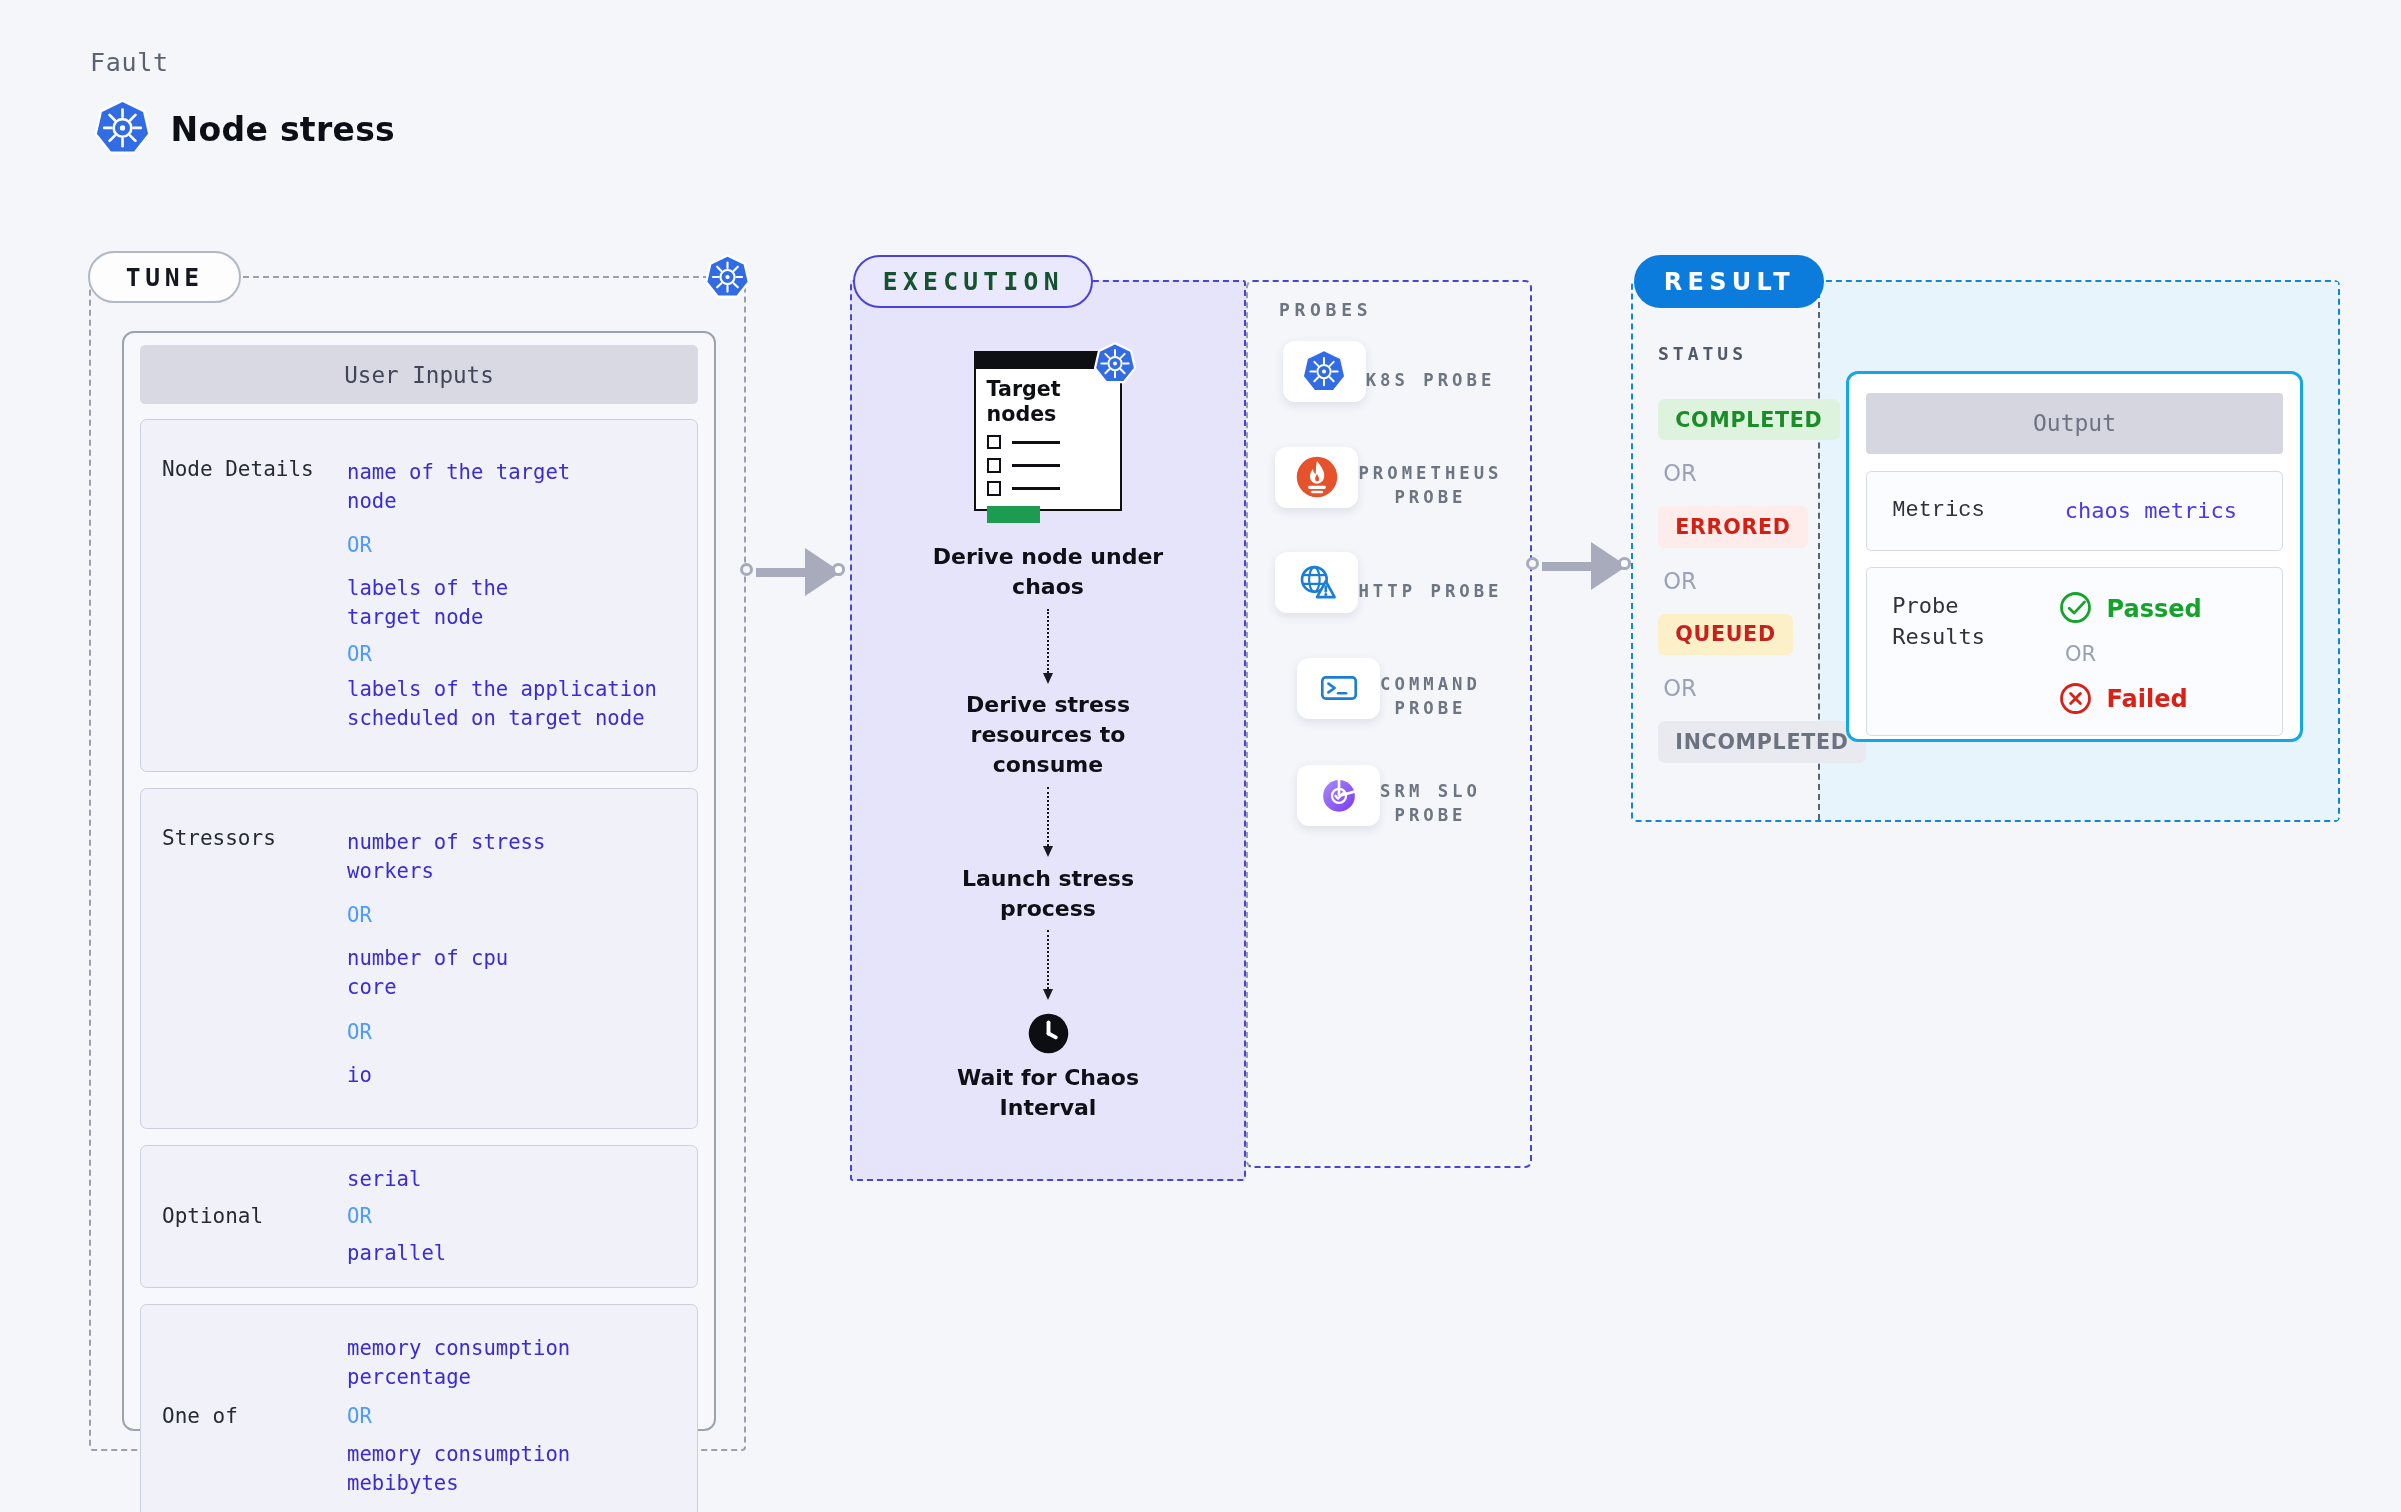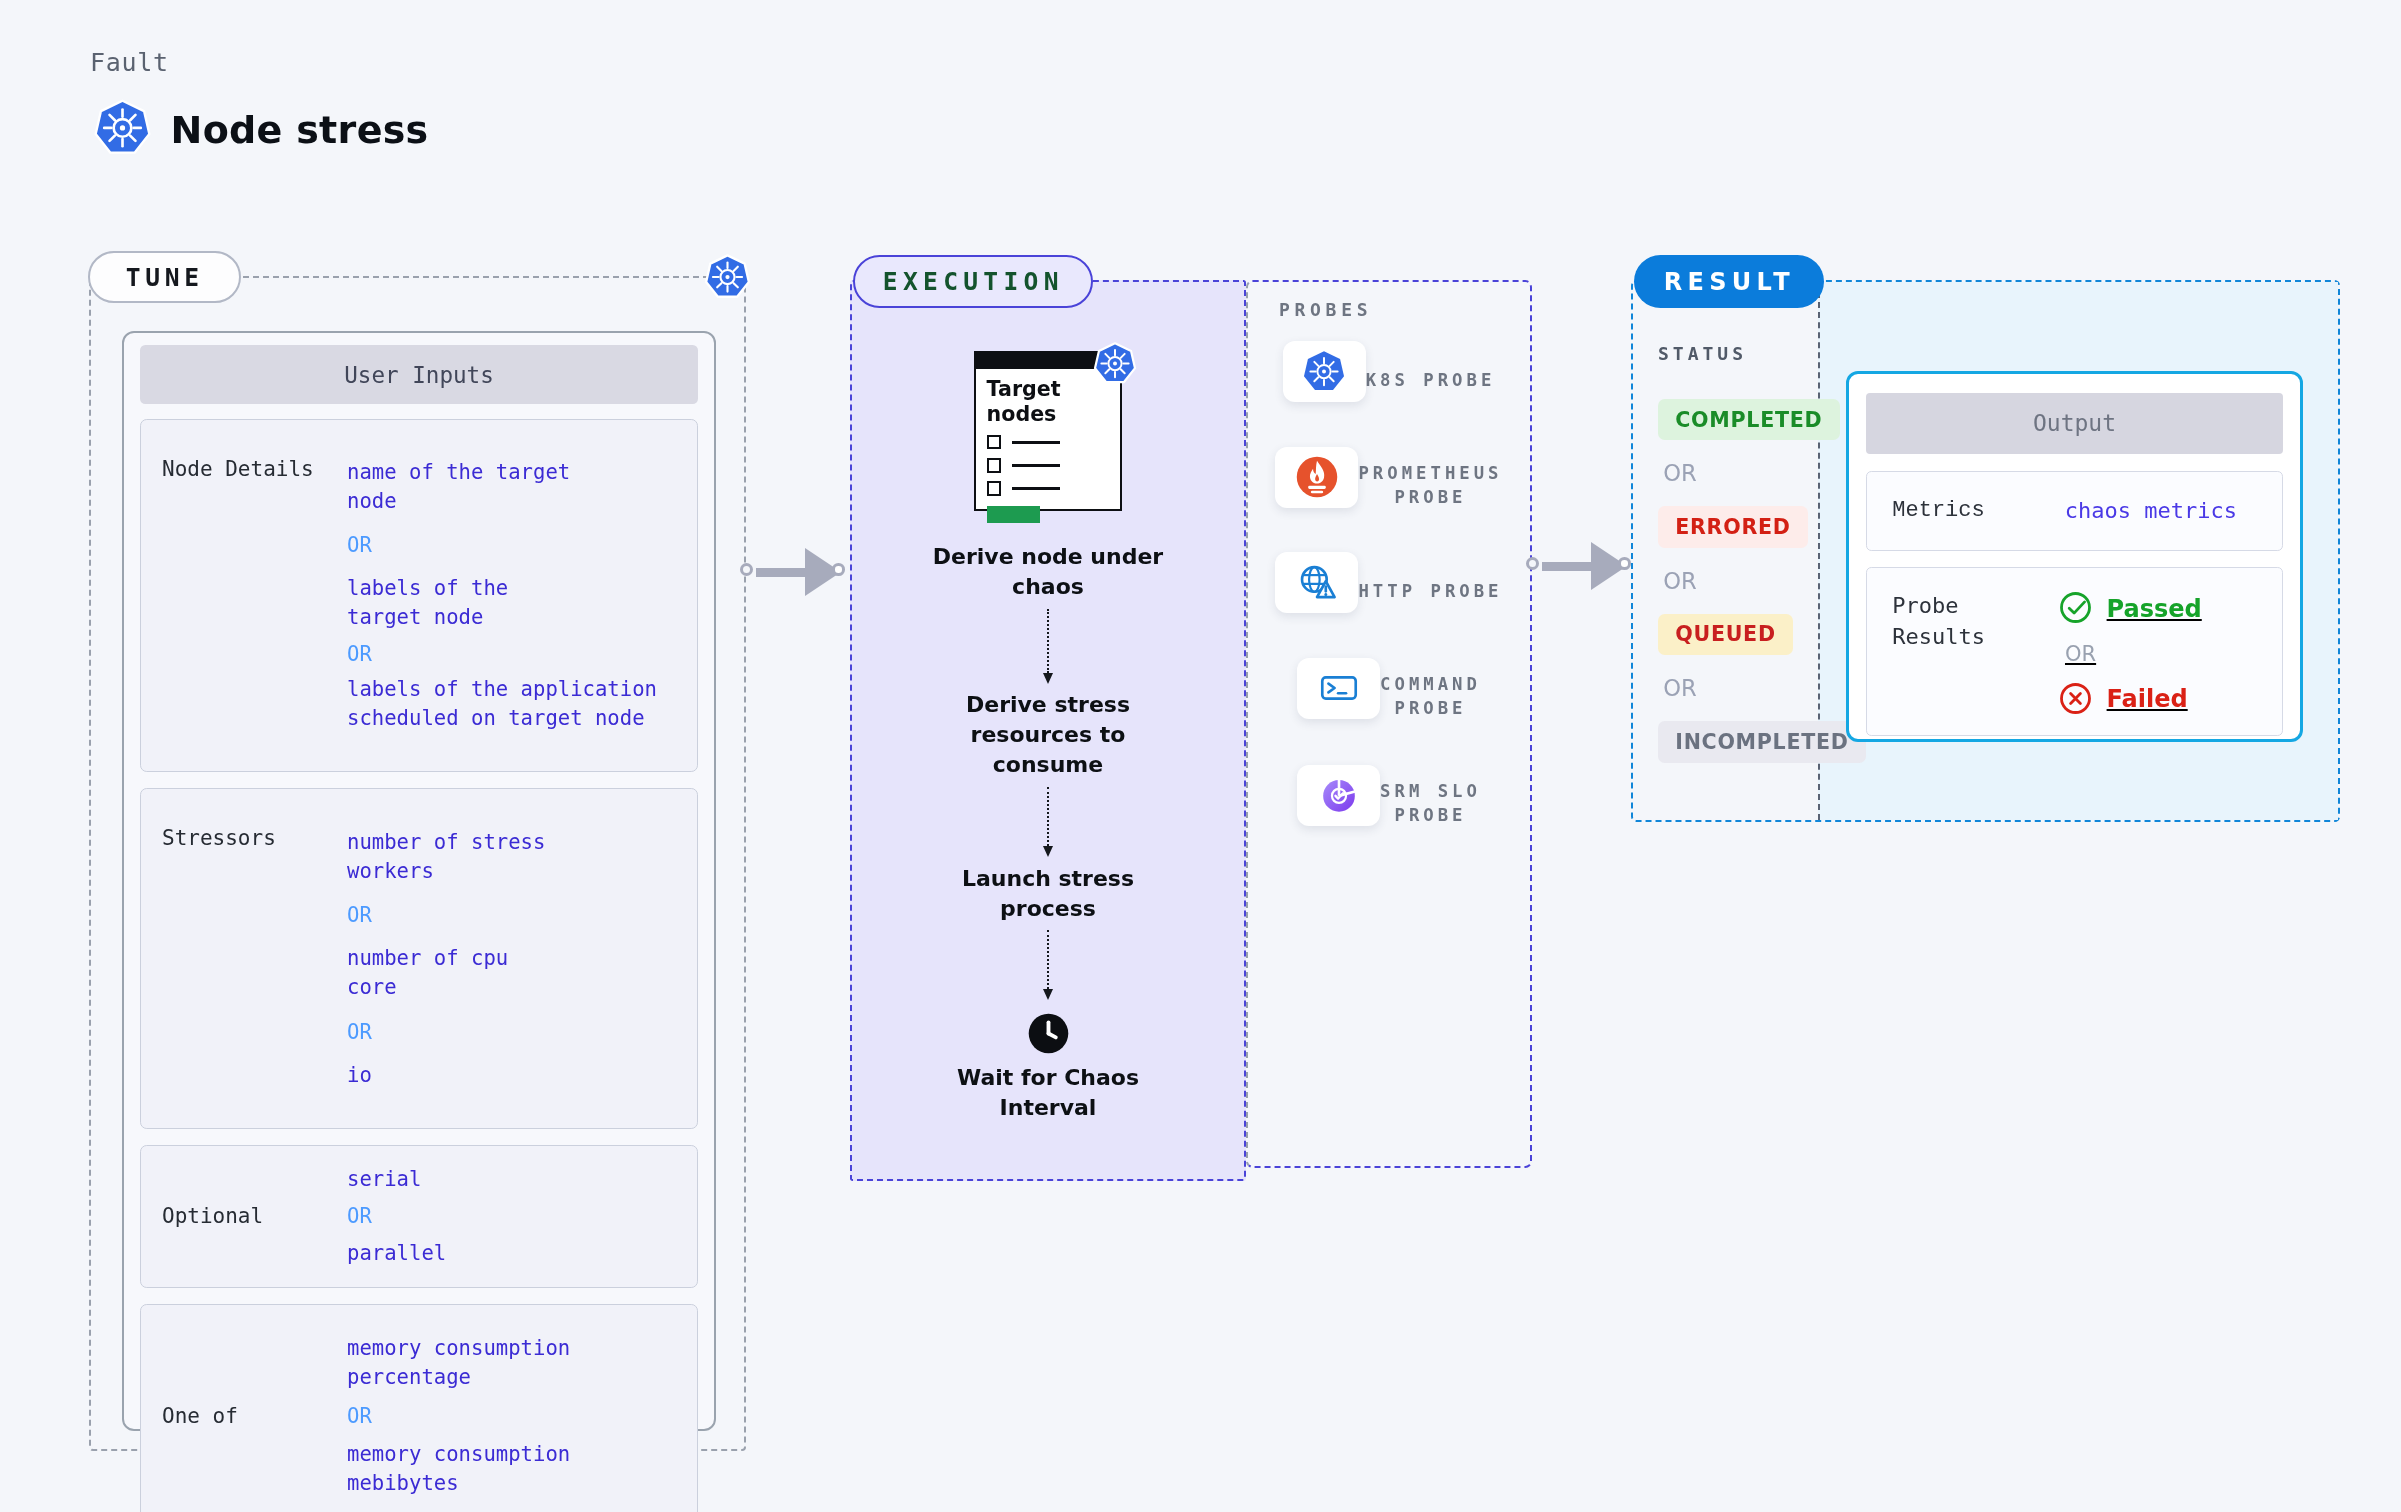--- a/index.html
+++ b/index.html
@@ -7,21 +7,21 @@
   body { font-family:"DejaVu Sans", "Liberation Sans", sans-serif; }
   .canvas { position:relative; width:2401px; height:1512px; background:#f4f6fa; overflow:hidden; }
 
   .mono { font-family:"DejaVu Sans Mono", "Liberation Mono", monospace; }
   .pre { white-space:pre-line; }
 
   
   .fault-label { position:absolute; left:90px; top:48px; font-family:"DejaVu Sans Mono",monospace; font-size:25px; color:#5a6270; letter-spacing:0.7px; }
   .title-row { position:absolute; left:93px; top:99px; display:flex; align-items:center; gap:18.6px; }
   .title-row svg { width:59px; height:59px; }
-  .page-title { font-size:38px; font-weight:bold; color:#0c1016; letter-spacing:0.3px; }
+  .page-title { font-size:33px; font-weight:bold; color:#0c1016; letter-spacing:0.3px; }
 
   
   .pill { position:absolute; display:flex; align-items:center; justify-content:center; border-radius:32px; font-weight:bold; z-index:6; }
   .pill-tune { left:-2.7px; top:-27px; width:153px; height:52px; background:#fdfdfe; border:2.7px solid #b2b8c6; color:#15181e; font-family:"DejaVu Sans Mono",monospace; font-size:24.6px; letter-spacing:4.7px; }
   .pill-exec { left:1.3px; top:-27px; width:240px; height:53px; background:#e9e8fd; border:2.7px solid #4a43d8; color:#14532d; font-family:"DejaVu Sans Mono",monospace; font-size:24.6px; letter-spacing:5.3px; }
   .pill-result { left:1.3px; top:-27px; width:190px; height:53px; background:#0b7cdb; border:none; color:#ffffff; font-size:24px; letter-spacing:5.3px; }
 
   
   .tune-box { position:absolute; left:89px; top:276px; width:657px; height:1175px; border:2px dashed #9aa1ad; border-radius:4px; }
   .tune-k8s { position:absolute; right:-6.7px; top:-24px; width:47px; height:47px; z-index:6; }
@@ -82,21 +82,21 @@
   .b-incompleted { color:#6b7280; background:#e9e9f0; }
   .status-or { font-size:22.6px; color:#9ba2b5; margin:20px 0 20px 5.3px; }
 
   .output-card { position:absolute; left:213px; top:89px; width:457px; height:371px; background:#ffffff; border:3.3px solid #14a7e3; border-radius:12px; padding:18.6px 17.3px; z-index:2; }
   .output-header { height:61px; background:#d6d6e0; border-radius:4px; display:flex; align-items:center; justify-content:center; font-family:"DejaVu Sans Mono",monospace; font-size:23px; color:#6e7482; margin-bottom:17.3px; }
   .metrics-row { border:1.3px solid #d6dae6; border-radius:5.3px; background:#fbfcff; height:80px; display:flex; align-items:center; padding-left:25px; }
   .metrics-label { font-family:Liberation Mono, monospace; font-size:22px; color:#2d323b; }
   .metrics-value { font-family:"DejaVu Sans Mono",monospace; font-size:22px; color:#4a39e6; margin-left:80px; }
   .proberes-row { margin-top:16px; border:1.3px solid #d6dae6; border-radius:5.3px; background:#fbfcff; height:169px; display:flex; padding:22.6px 0 0 25px; }
   .proberes-label { font-family:"DejaVu Sans Mono",monospace; font-size:22px; line-height:31px; color:#2d323b; white-space:pre-line; width:146px; }
-  .proberes-col { margin-left:20px;text-decoration:underline; }
+  .proberes-col { margin-left:20px; }
   .res-line { display:flex; align-items:center; gap:13.3px; }
   .res-line svg { width:35px; height:35px; }
   .passed-text { font-size:24px; font-weight:bold; color:#16a32a; }
   .failed-text { font-size:24px; font-weight:bold; color:#da2116; }
   .res-or { font-size:21px; color:#99a1b0; margin:14.6px 0 14.6px 6.7px; }
 </style>
 </head>
 <body>
 
 <div class="canvas">

